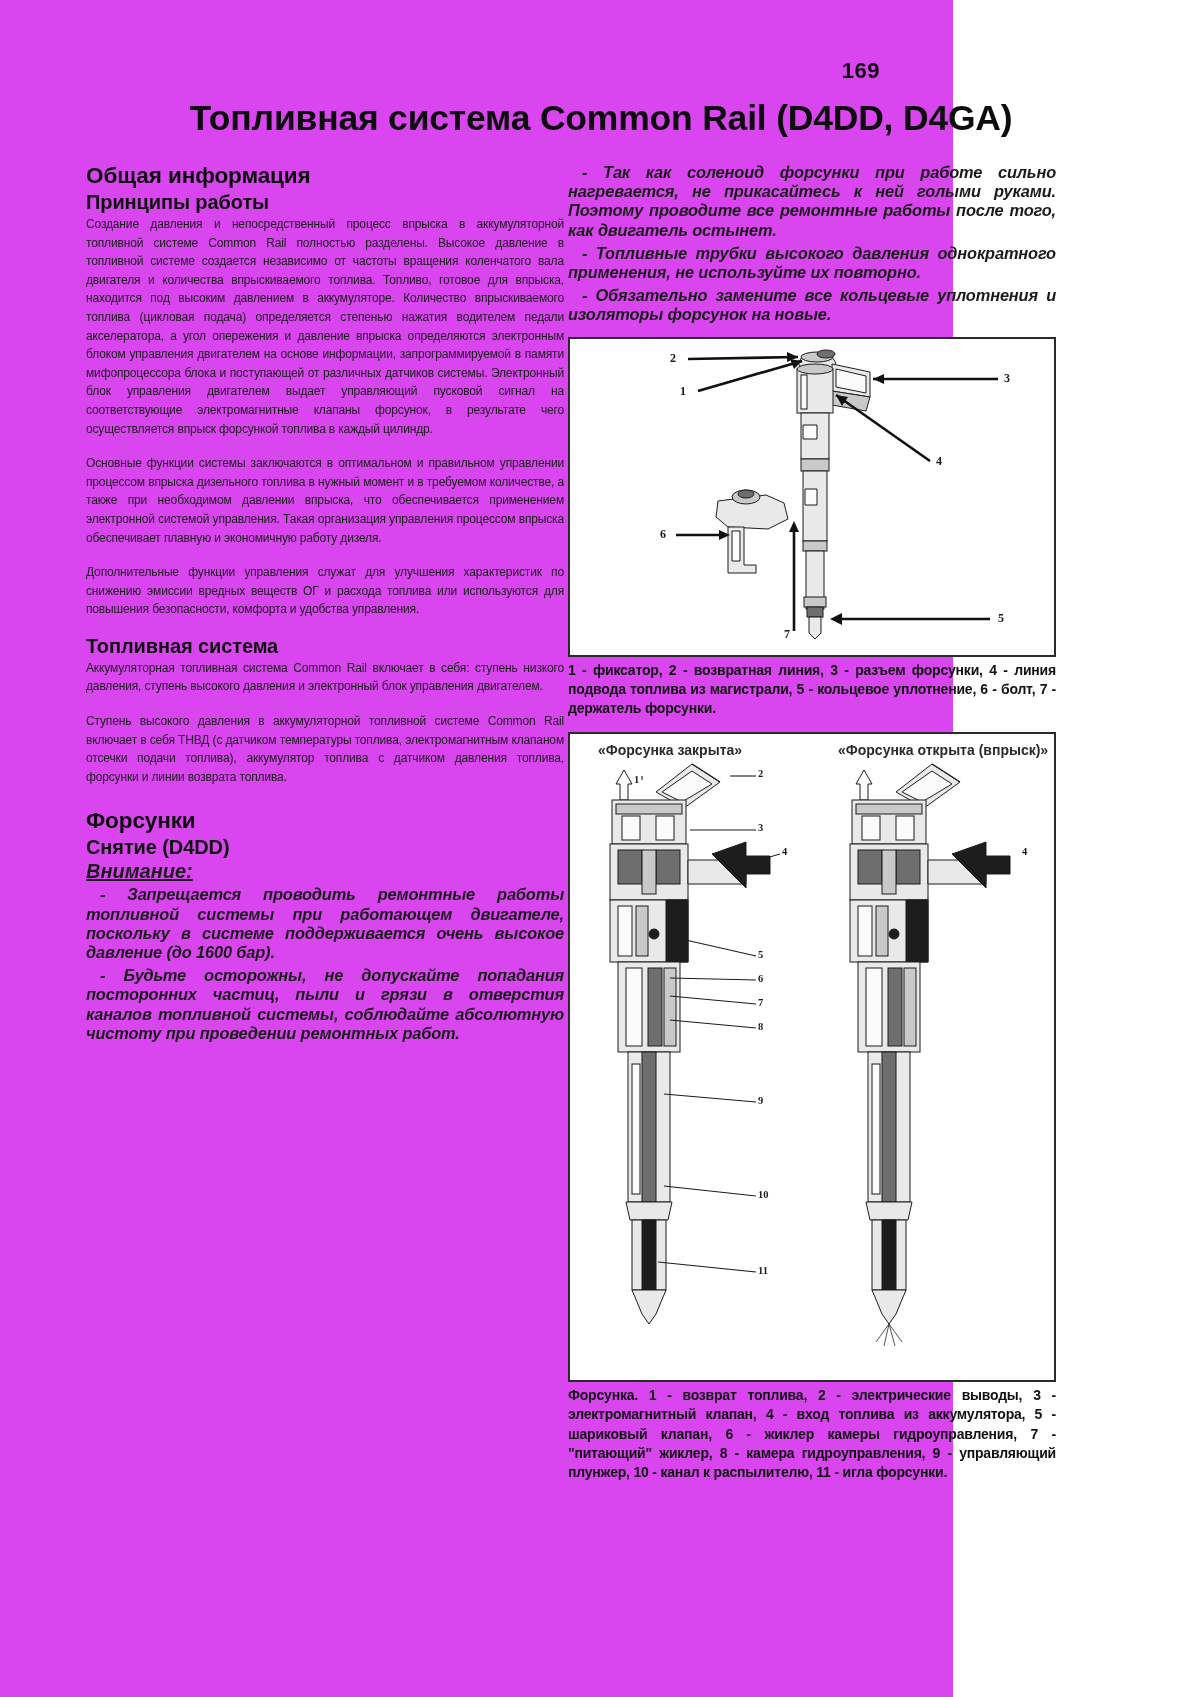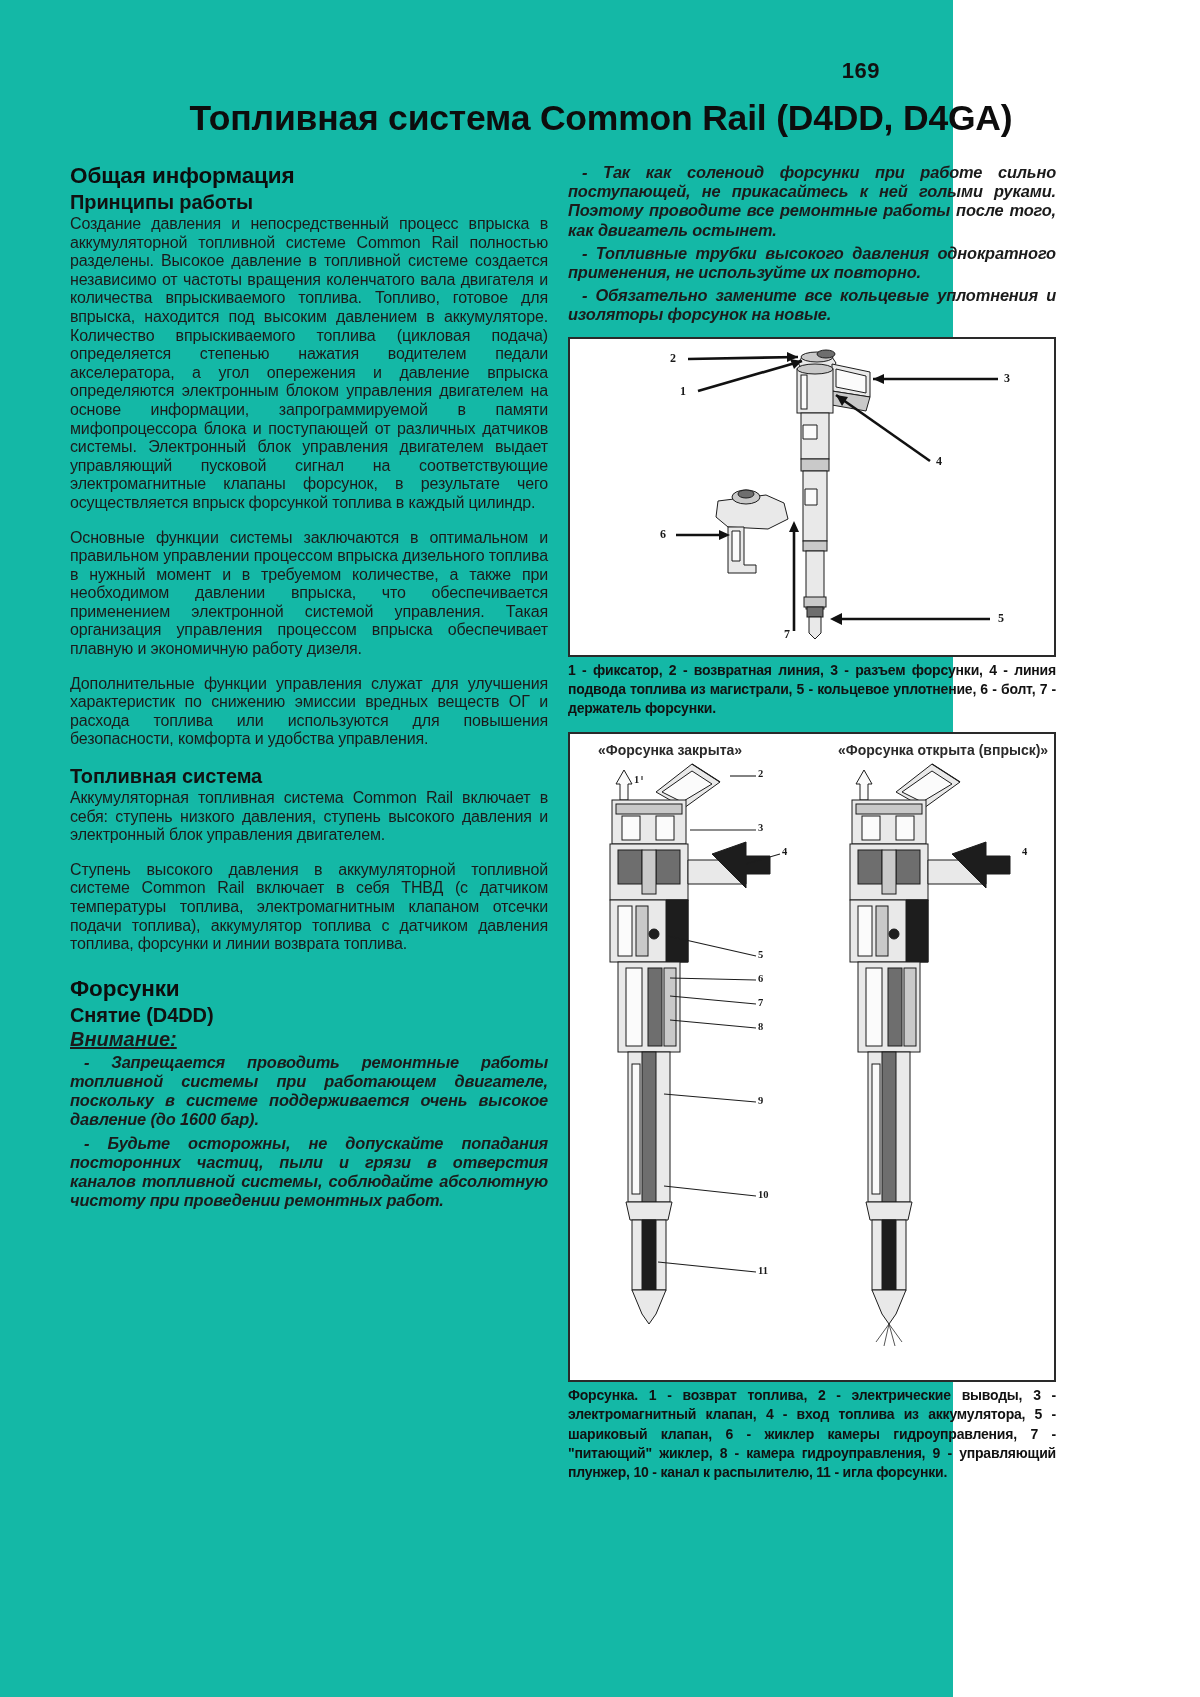--- a/index.html
+++ b/index.html
@@ -14,21 +14,21 @@
     font-family: "Liberation Sans", sans-serif;
     color: #1a1a1a;
     overflow: hidden;
   }
 
   .page {
     position: absolute;
     left: 0; top: 0;
     width: 953px;
     height: 1697px;
-    background: #14b8a6;
+    background: #d946ef;
   }
 
   
   .page-number {
     position: absolute;
     right: 73px;
     top: 58px;
     font-size: 22px;
     font-weight: bold;
     letter-spacing: 0.5px;
@@ -45,21 +45,21 @@
     font-size: 35.5px;
     font-weight: bold;
     letter-spacing: -0.2px;
     color: #0d0d0d;
     white-space: nowrap;
   }
 
   
   .col-left {
     position: absolute;
-    left: 70px;
+    left: 86px;
     top: 163px;
     width: 478px;
   }
   .col-right {
     position: absolute;
     left: 568px;
     top: 163px;
     width: 488px;
   }
 
@@ -74,21 +74,21 @@
     font-size: 20px;
     font-weight: bold;
     margin: 0 0 1px 0;
     letter-spacing: -0.1px;
     color: #111;
   }
   h3.sub-head.spaced { margin-top: 16px; }
   h2.sec-head.spaced { margin-top: 22px; }
 
   p.body {
-    font-size: 16px;
+    font-size: 12px;
     line-height: 18.6px;
     margin: 0;
     text-align: justify;
     letter-spacing: -0.15px;
     color: #1b1b1b;
     word-spacing: 0px;
     hyphens: none;
   }
   p.body + p.body { margin-top: 16px; }
 
@@ -193,21 +193,21 @@
     <h2 class="sec-head spaced">Форсунки</h2>
     <h3 class="sub-head">Снятие (D4DD)</h3>
 
     <p class="attention">Внимание:</p>
     <p class="ital indent">- Запрещается проводить ремонтные работы топливной системы при работающем двигателе, поскольку в системе поддерживается очень высокое давление (до 1600 бар).</p>
     <p class="ital indent">- Будьте осторожны, не допускайте попадания посторонних частиц, пыли и грязи в отверстия каналов топливной системы, соблюдайте абсолютную чистоту при проведении ремонтных работ.</p>
   </div>
 
   <div class="col-right">
 
-    <p class="ital indent">- Так как соленоид форсунки при работе сильно поступающей, не прикасайтесь к ней голыми руками. Поэтому проводите все ремонтные работы после того, как двигатель остынет.</p>
+    <p class="ital indent">- Так как соленоид форсунки при работе сильно нагревается, не прикасайтесь к ней голыми руками. Поэтому проводите все ремонтные работы после того, как двигатель остынет.</p>
     <p class="ital indent">- Топливные трубки высокого давления однократного применения, не используйте их повторно.</p>
     <p class="ital indent">- Обязательно замените все кольцевые уплотнения и изоляторы форсунок на новые.</p>
 
     <div class="figure fig1">
       <svg width="483" height="315" viewBox="0 0 483 315">
 
         <g>
 
           <path class="sh-lt" d="M232 18 L262 18 L266 24 L262 30 L232 30 L228 24 Z"></path>
           <ellipse class="sh-md" cx="247" cy="18" rx="16" ry="5"></ellipse>

